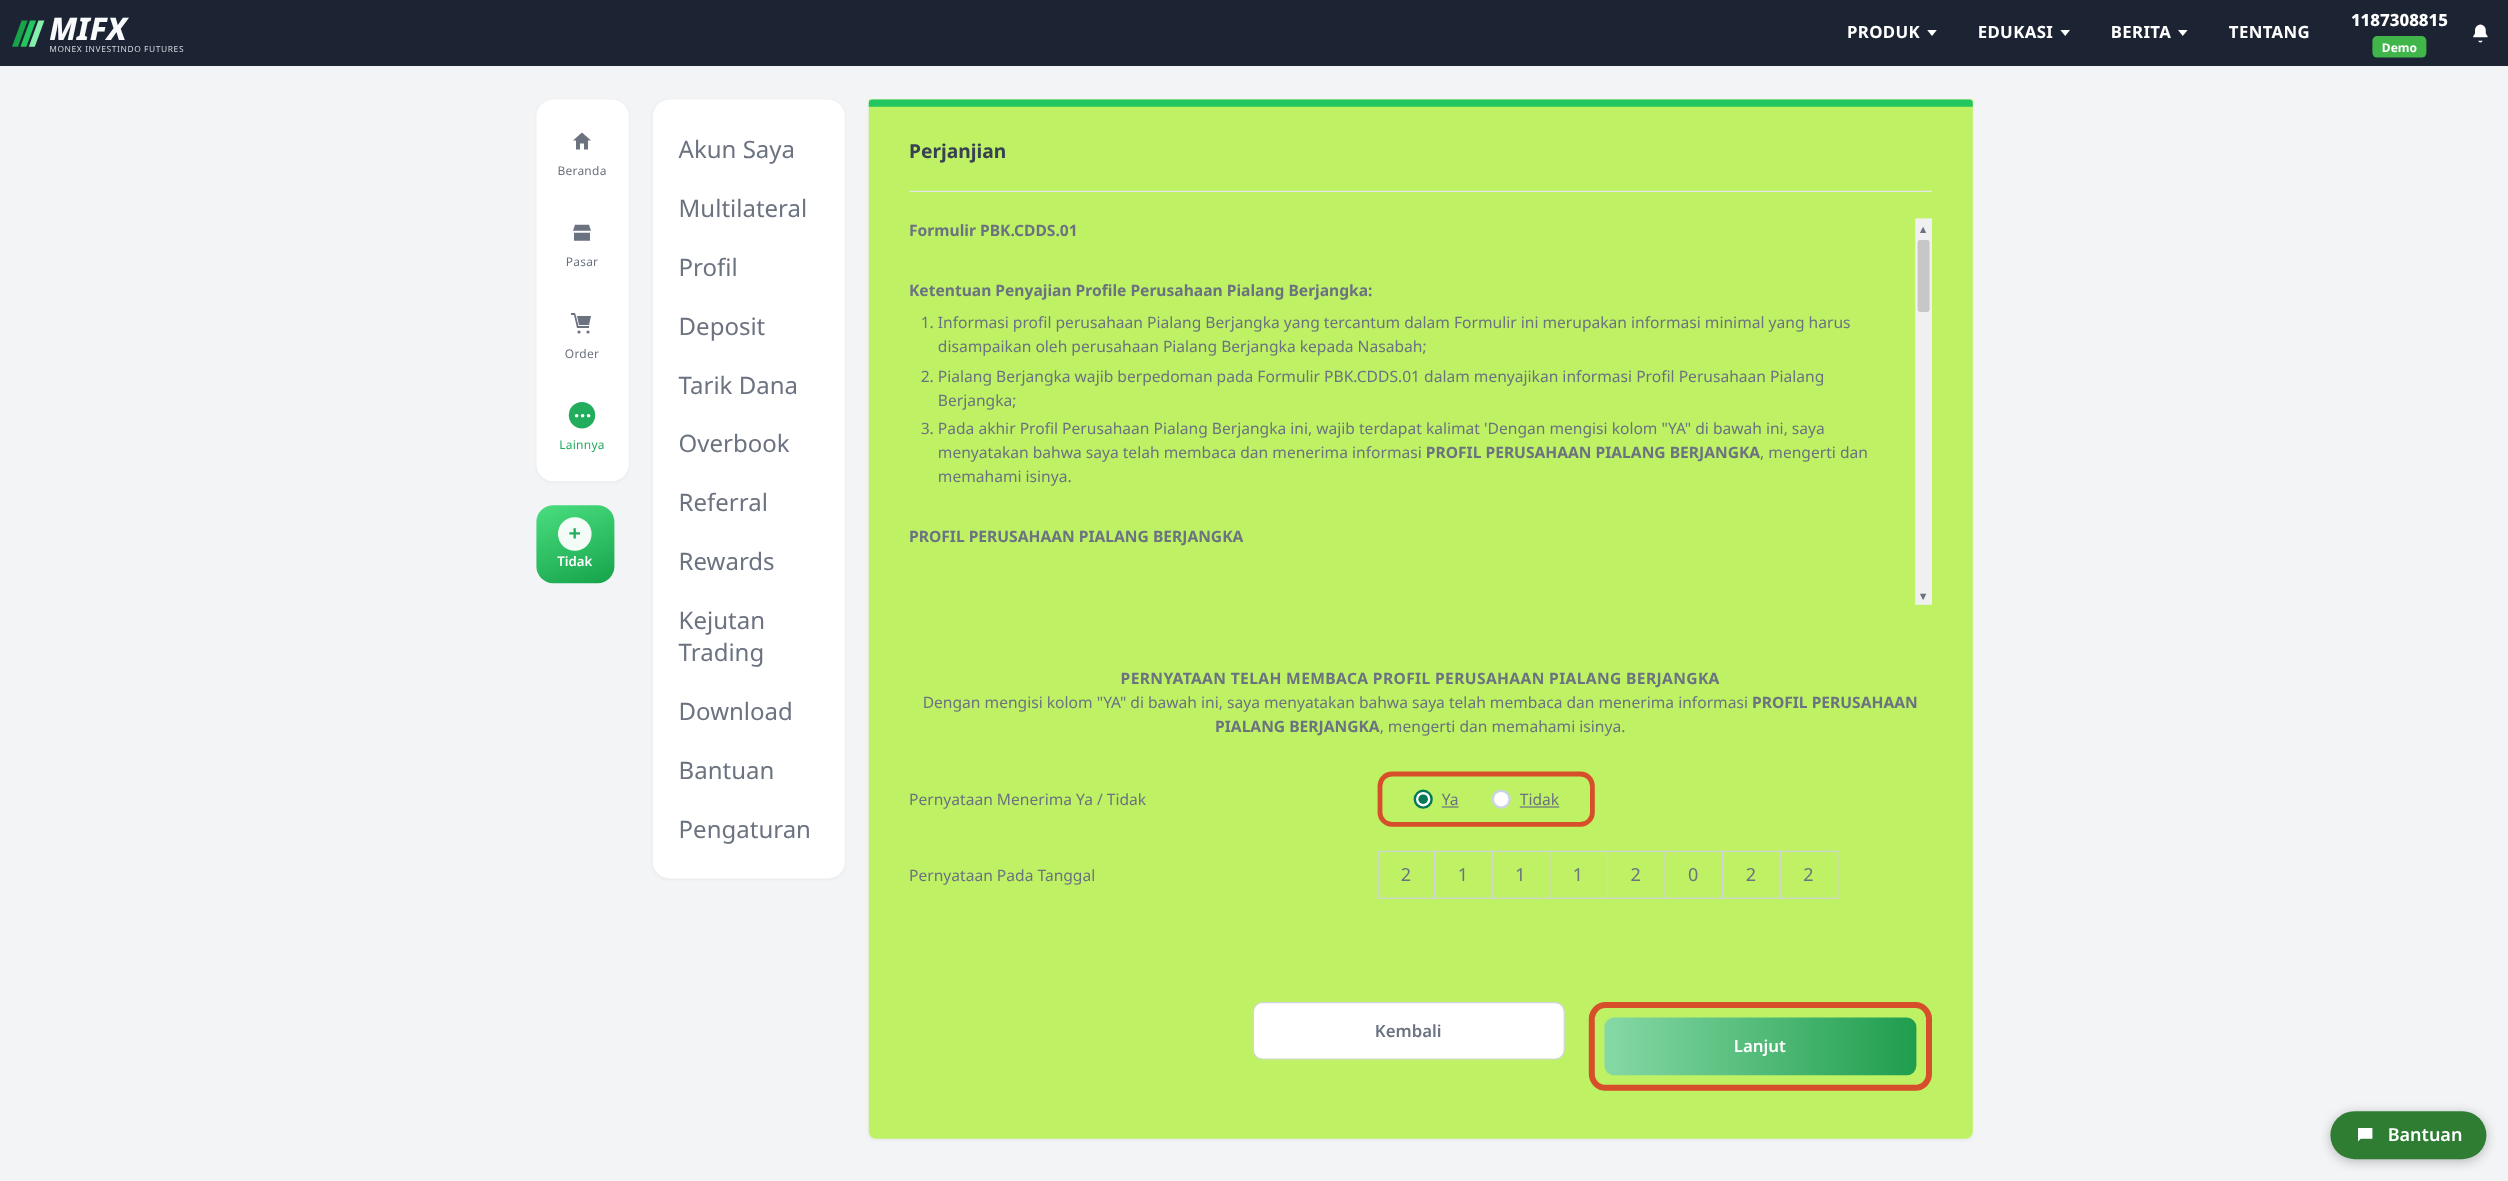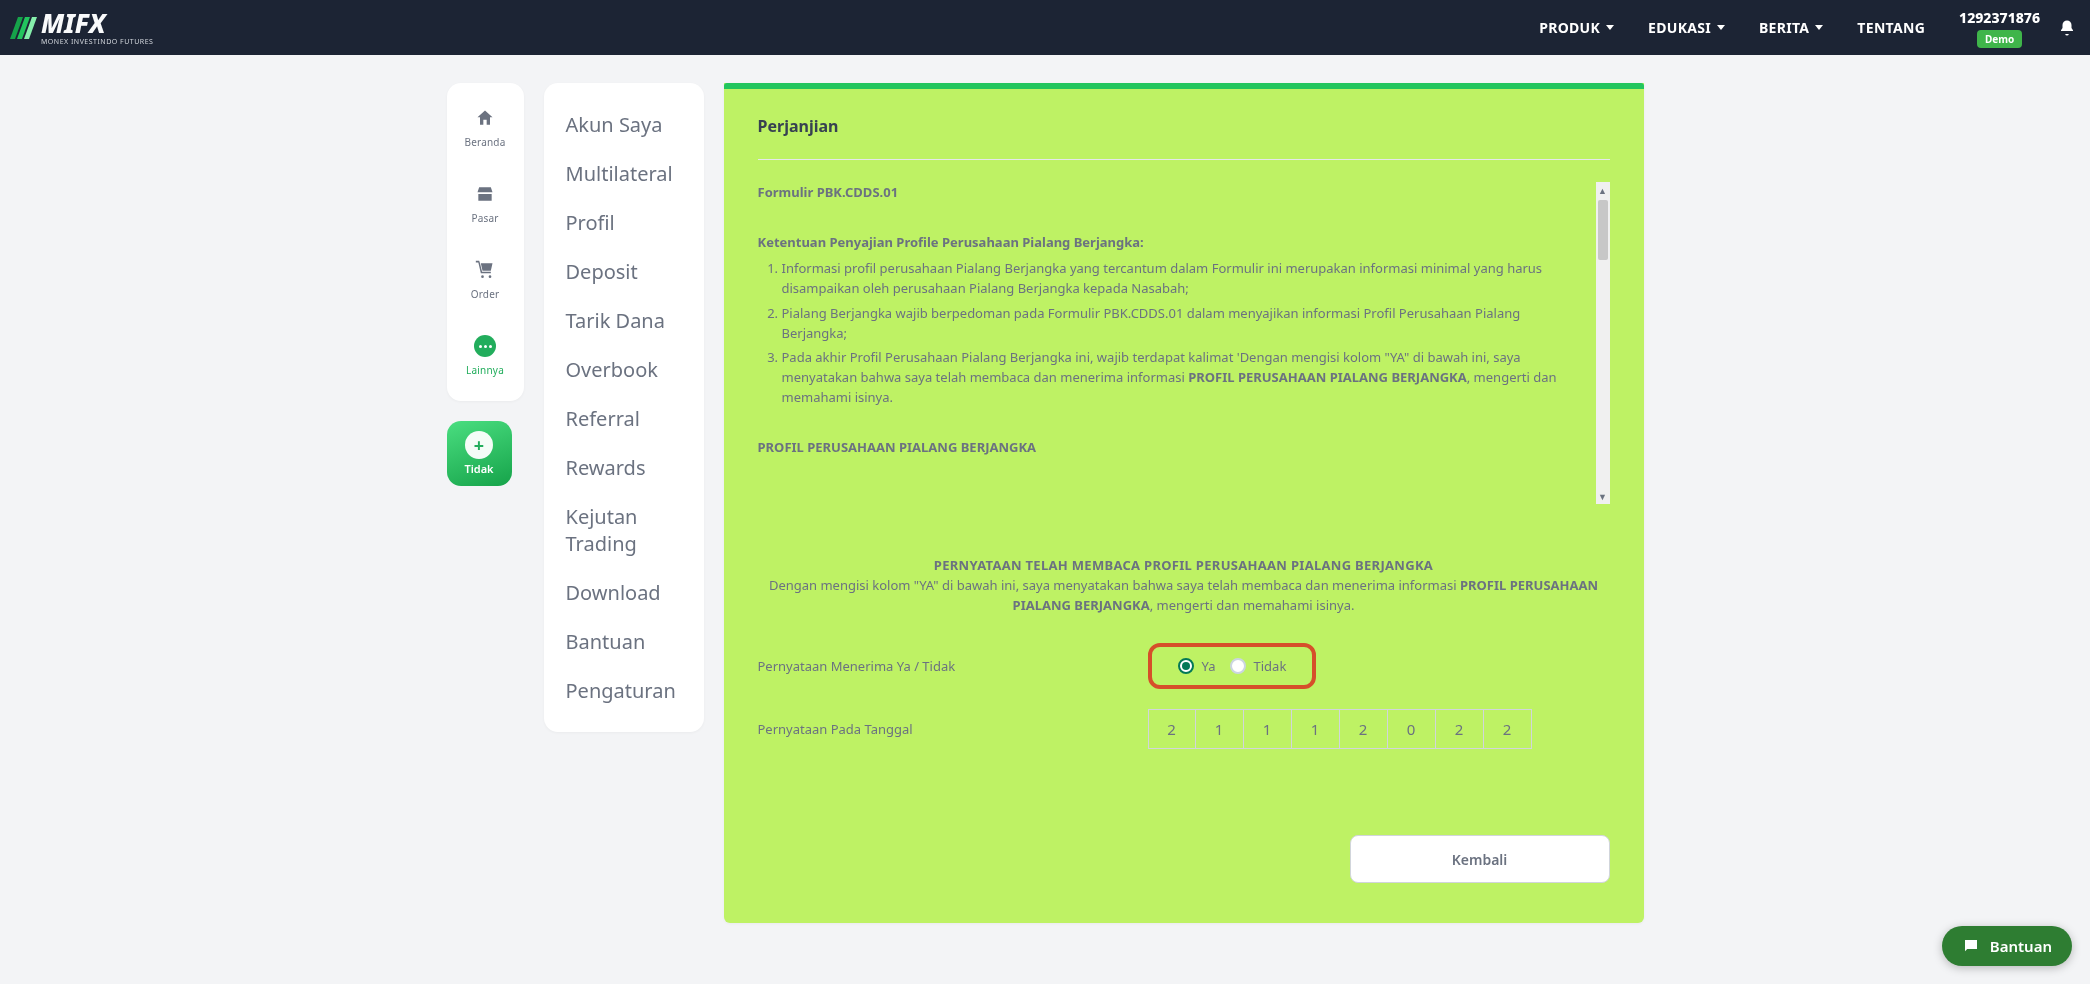--- a/index.html
+++ b/index.html
@@ -99,21 +99,21 @@
   .scroll-down{bottom:0;}
   .scroll-thumb{position:absolute;left:2px;top:18px;width:10px;height:60px;background:#c7c7c7;border-radius:2px;cursor:pointer;}
 
   .statement-block{margin-top:52px;text-align:center;font-size:13px;color:var(--text);}
   .statement-title{font-weight:700;color:var(--text);letter-spacing:.3px;}
   .statement-text{margin-top:2px;line-height:1.5;}
 
   .form-row{display:flex;align-items:center;margin-top:28px;font-size:13px;color:var(--text);}
   .form-label{width:390px;}
   .radio-group{
-    display:flex;align-items:flex-start;gap:14px;padding:10px 26px;border:4px solid var(--highlight);border-radius:12px;position:relative;
+    display:flex;align-items:flex-start;gap:27px;padding:10px 26px;border:4px solid var(--highlight);border-radius:12px;position:relative;text-decoration:underline;
   }
   .radio-opt{display:flex;align-items:center;gap:8px;cursor:pointer;}
   .radio-dot{width:16px;height:16px;border-radius:50%;border:2px solid #cbd5e1;background:#fff;display:flex;align-items:center;justify-content:center;}
   .radio-dot.sel{border-color:#047857;}
   .radio-dot.sel::after{content:"";width:8px;height:8px;border-radius:50%;background:#047857;}
 
   .date-boxes{display:flex;}
   .date-box{
     width:48px;height:40px;border:1px solid #d1d5db;display:flex;align-items:center;justify-content:center;font-size:15px;color:var(--text);
   }
@@ -165,21 +165,21 @@
     <div class="nav-item">
       <span>BERITA</span>
       <span class="caret"></span>
     </div>
     <div class="nav-item">
       <span>TENTANG</span>
     </div>
   </div>
   <div class="account-block">
     <div class="account-col">
-      <span class="account-id">1292371876</span>
+      <span class="account-id">1187308815</span>
       <span class="badge-demo">Demo</span>
     </div>
     <svg class="bell-icon" viewBox="0 0 24 24">
         <path d="M12 2a6 6 0 0 0-6 6v4l-2 3v1h16v-1l-2-3V8a6 6 0 0 0-6-6zm0 20a2.5 2.5 0 0 0 2.45-2h-4.9A2.5 2.5 0 0 0 12 22z"></path>
       </svg>
   </div>
 </div>
 
 <div class="page">
 
@@ -293,20 +293,23 @@
           <div class="date-box">1</div>
           <div class="date-box">2</div>
           <div class="date-box">0</div>
           <div class="date-box">2</div>
           <div class="date-box">2</div>
         </div>
       </div>
 
       <div class="actions">
         <div class="btn btn-secondary">Kembali</div>
+        <div class="btn-primary-wrap">
+          <div class="btn btn-primary">Lanjut</div>
+        </div>
       </div>
 
     </div>
   </div>
 </div>
 
 <div class="help-bubble">
   <svg width="18" height="18" viewBox="0 0 24 24" fill="#fff">
       <path d="M4 4h16v12H7l-3 3z"></path>
     </svg>

